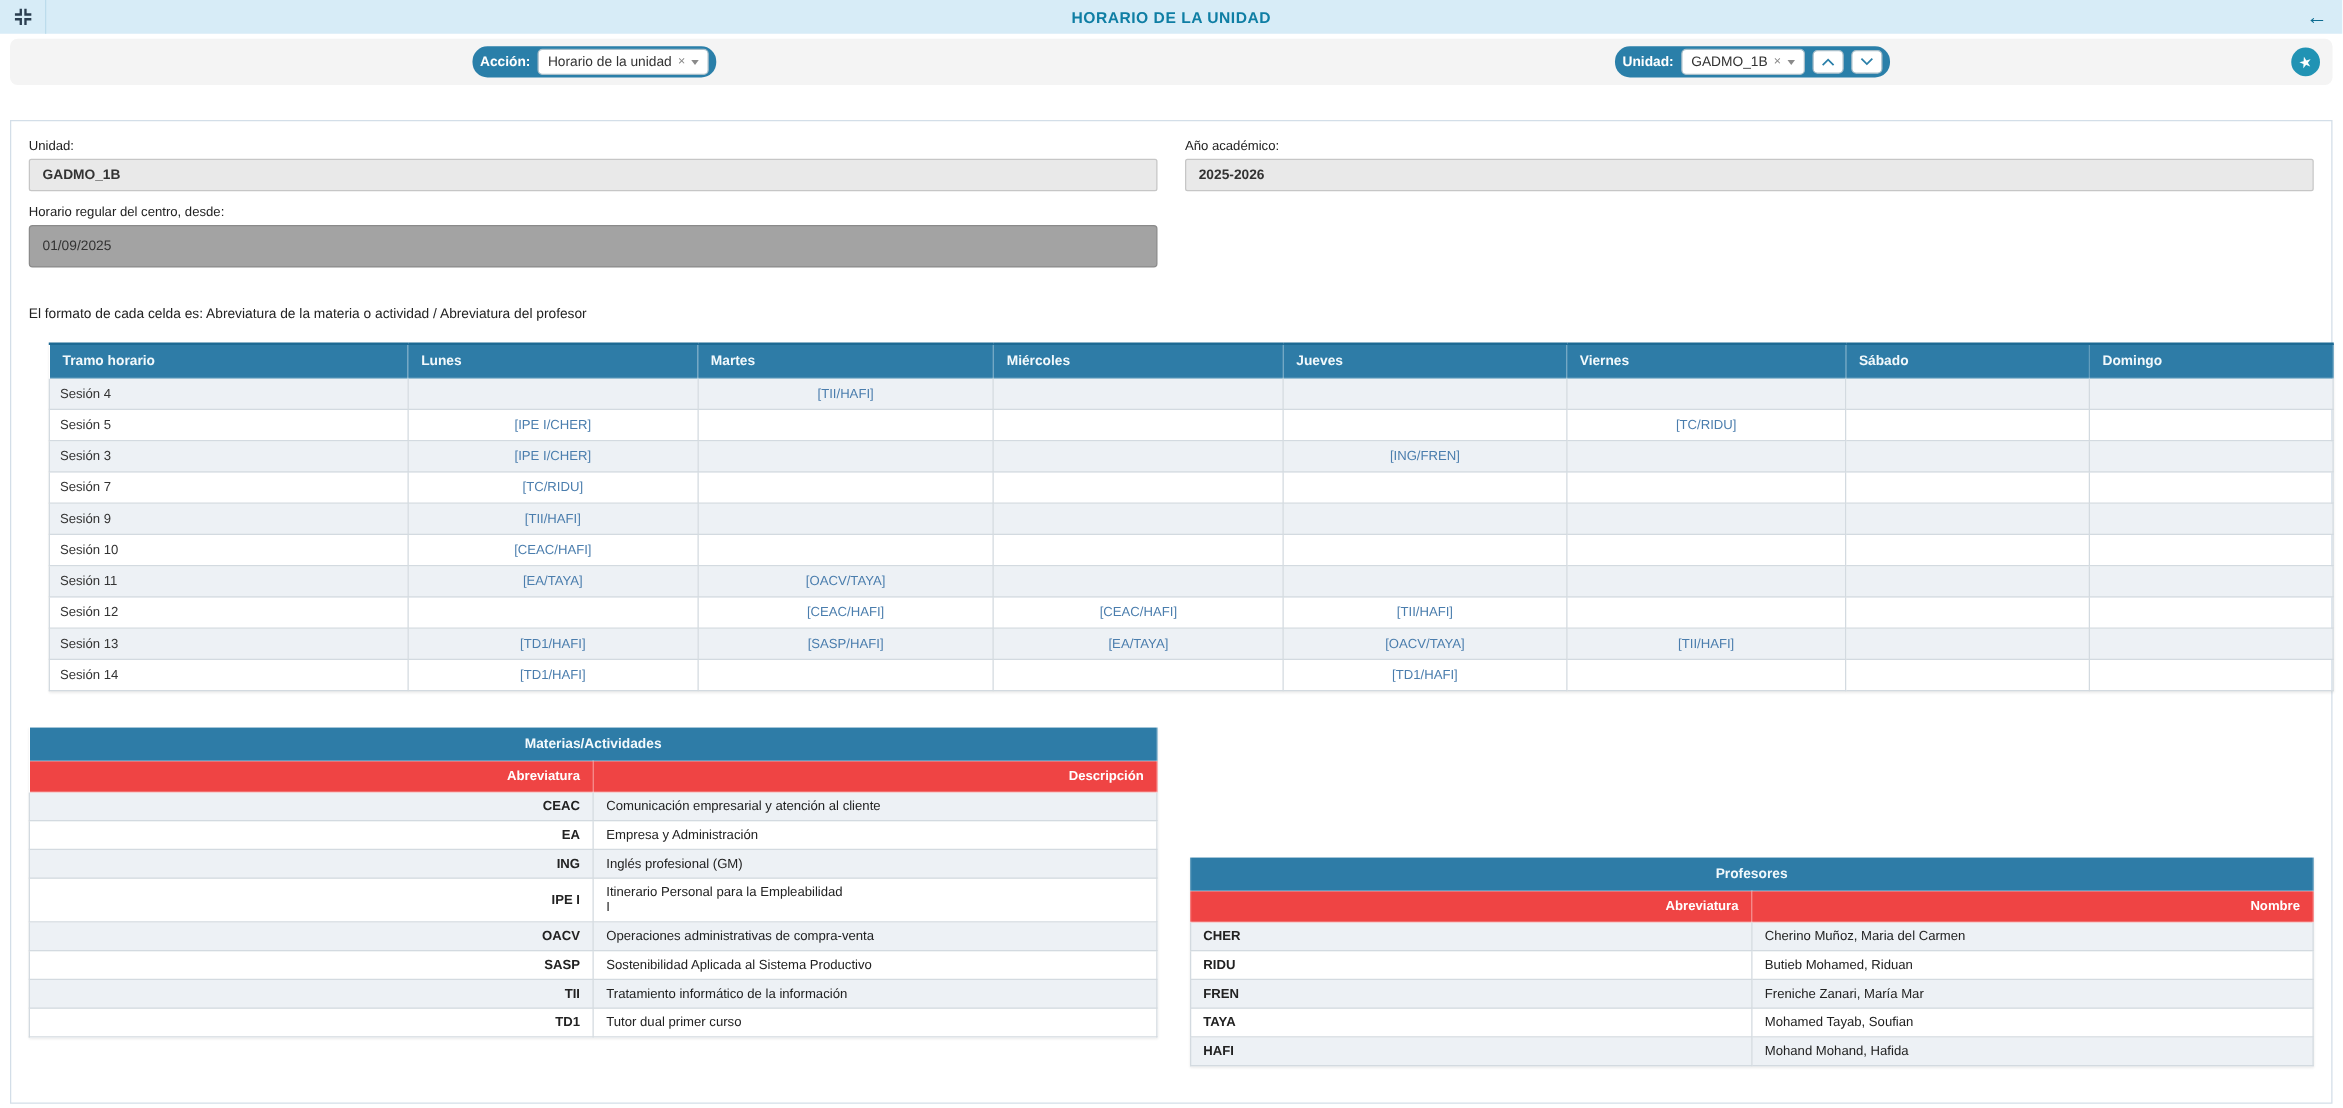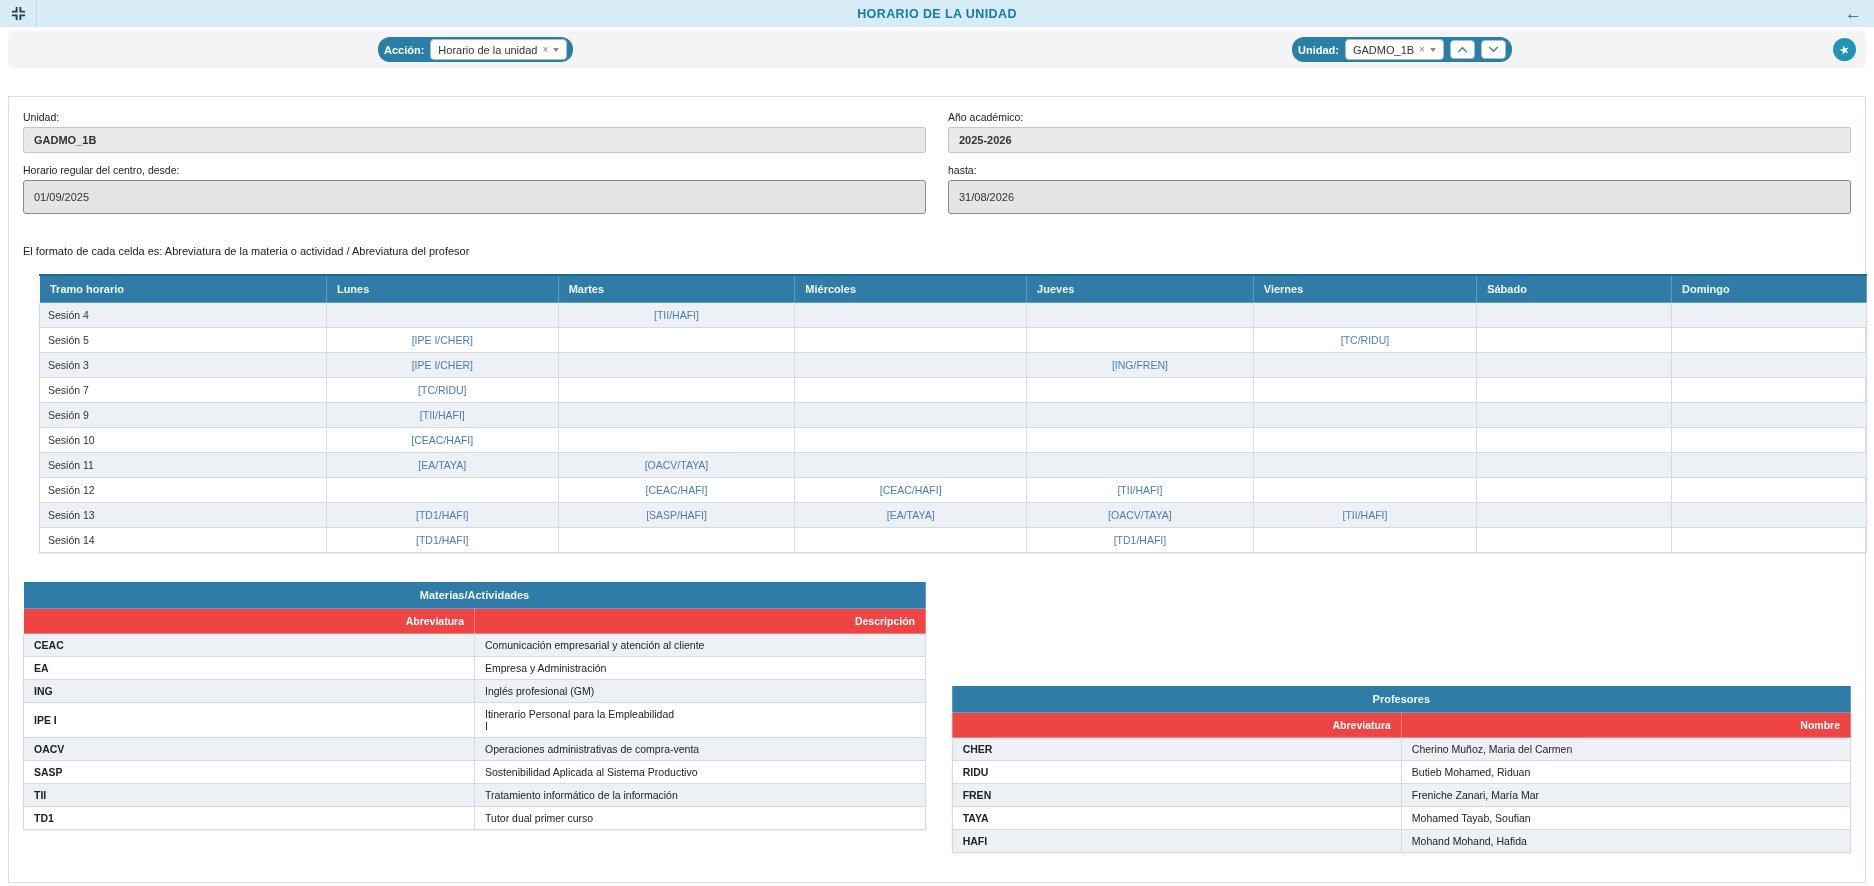--- a/index.html
+++ b/index.html
@@ -31,21 +31,21 @@
     font-size:12px;cursor:pointer;}
   .star-btn span{transform:rotate(-15deg);}
   
   .card{margin:28px 8px 0;height:787px;box-sizing:border-box;border:1px solid #d3dee8;
     padding:14px 14px 0;}
   .form-grid{display:flex;justify-content:space-between;flex-wrap:wrap;}
   .field{width:49.4%;margin-bottom:11px;}
   .field label{display:block;font-size:10.5px;color:#222;margin-bottom:4px;}
   .input-ro{height:24px;background:#e9e9e9;border:1px solid #c6c6c6;border-radius:2px;
     font-size:11px;color:#333;display:flex;align-items:center;padding:0 10px;font-weight:bold;}
-  .input-date{height:24px;background:#e5e5e5;border:1px solid #8a8a8a;border-radius:3px;font-size:11px;
+  .input-date{height:24px;background:#a3a3a3;border:1px solid #8a8a8a;border-radius:3px;font-size:11px;
     color:#333;padding:16px 10px;width:100%;box-sizing:border-box;
     font-family:"Liberation Sans","DejaVu Sans",sans-serif;}
   .note{margin:20px 0 17px;font-size:11px;color:#222;}
   
   table{border-collapse:collapse;table-layout:fixed;}
   .schedule{width:100%;font-size:10.5px;box-shadow:0 1px 2px rgba(0,0,0,.08);margin-left:16px;}
   .schedule thead th{background:#2e7ca7;color:#f2f9fc;text-align:left;padding:7px 10px;
     font-size:11px;border:1px solid rgba(255,255,255,.25);border-top:2px solid #1d6a94;}
   .schedule th:nth-child(1){width:16%}
   .schedule th:nth-child(2){width:12.7%}
@@ -64,21 +64,21 @@
   .mini{font-size:10.5px;border:1px solid #b9c4cc;box-shadow:0 1px 2px rgba(0,0,0,.08);}
   .mini-materias{width:49.4%;}
   .mini-profes{width:49.2%;margin-top:104px;padding-left:20px;}
   .mini .title-row th{background:#2e7ca7;color:#f2f9fc;text-align:center;padding:7px;font-size:11px;
     border:1px solid rgba(255,255,255,.25);}
   .mini .cols-row th{background:#ef4444;color:#fff;text-align:right;padding:6px 10px;font-size:10.5px;
     border:1px solid rgba(255,255,255,.3);}
   .mini td{border:1px solid #d3dae0;padding:5px 10px;color:#222;white-space:pre-line;}
   .mini tbody tr:nth-child(odd){background:#edf1f5;}
   .mini td.abbr{font-weight:bold;}
-  .mini-materias .abbr{width:25%;}
+  .mini-materias .abbr{width:25%;text-align:right;}
   .mini-profes .abbr{width:31%;}
   svg{display:block;}
 </style>
 </head>
 <body>
 
 <div class="topbar">
   <div class="compress-btn">
     <svg width="15" height="15" viewBox="0 0 16 16">
       <g stroke="#2b3e50" stroke-width="2" fill="none">
@@ -135,24 +135,20 @@
       <div class="input-ro">GADMO_1B</div>
     </div>
     <div class="field">
       <label>Año académico:</label>
       <div class="input-ro">2025-2026</div>
     </div>
     <div class="field">
       <label>Horario regular del centro, desde:</label>
       <input class="input-date" type="text" value="01/09/2025" style="">
     </div>
-    <div class="field">
-      <label>hasta:</label>
-      <input class="input-date" type="text" value="31/08/2026" style="">
-    </div>
   </div>
 
   <p class="note">El formato de cada celda es: Abreviatura de la materia o actividad / Abreviatura del profesor</p>
 
   <table class="schedule">
     <thead>
         <tr>
           <th>Tramo horario</th>
           <th>Lunes</th>
           <th>Martes</th>

